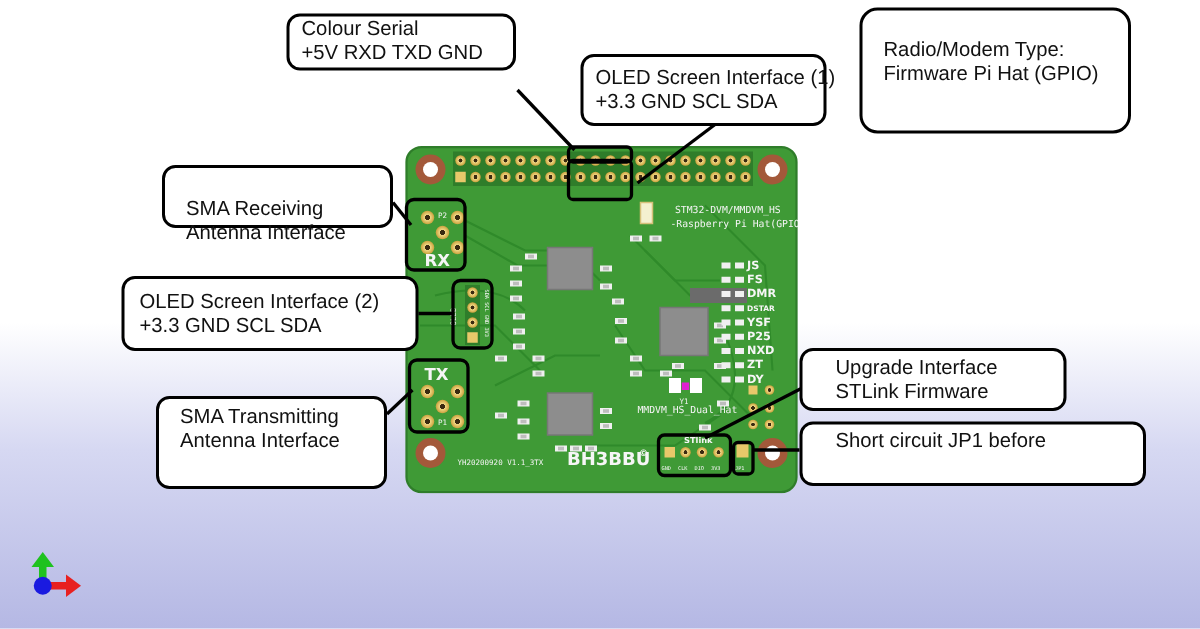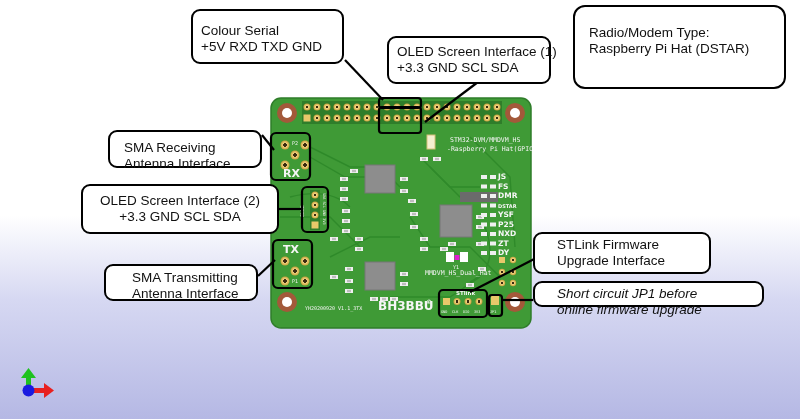--- a/index.html
+++ b/index.html
@@ -294,51 +294,50 @@
     <line x1="279" y1="209" x2="302" y2="209"></line>
     <rect x="273" y="240" width="39" height="48" rx="5"></rect>
     <line x1="258" y1="276" x2="275" y2="260"></line>
     <rect x="439" y="290" width="48" height="27" rx="4"></rect>
     <line x1="540" y1="256" x2="470" y2="292"></line>
     <rect x="489" y="295" width="13" height="21" rx="3"></rect>
     <line x1="533" y1="300" x2="502" y2="300"></line>
   </g>
 </svg>
 
-<div class="callout" style="left:191px;top:9px;width:153px;height:55px;padding-top:12px;">
+<div class="callout" style="left:191px;top:9px;width:153px;height:38px;padding-top:0;">
   <span>Colour Serial</span>
   <span>+5V RXD TXD GND</span>
 </div>
 <div class="callout" style="left:387px;top:36px;width:164px;height:48px;padding-top:6px;">
   <span>OLED Screen Interface (1)</span>
   <span>+3.3 GND SCL SDA</span>
 </div>
-<div class="callout" style="left:573px;top:5px;width:213px;height:84px;padding:18px 12px 0 14px;border-radius:12px;">
+<div class="callout" style="left:573px;top:5px;width:181px;height:84px;padding:18px 12px 0 14px;border-radius:12px;">
   <span>Radio/Modem Type:</span>
-  <span>Raspberry Pi Hat (DSTAR)</span>
-</div>
-<div class="callout" style="left:108px;top:110px;width:154px;height:38px;padding:8px 14px;margin-top:20px;">
+  <span>Firmware Pi Hat (GPIO)</span>
+</div>
+<div class="callout" style="left:108px;top:110px;width:154px;height:38px;padding:19px 14px;">
   <span>SMA Receiving</span>
   <span>Antenna Interface</span>
 </div>
-<div class="callout" style="left:81px;top:184px;width:198px;height:50px;padding:7px 10px;text-align:center;">
+<div class="callout" style="left:81px;top:184px;width:198px;height:50px;padding:7px 10px;">
   <span>OLED Screen Interface (2)</span>
   <span>+3.3 GND SCL SDA</span>
 </div>
-<div class="callout" style="left:104px;top:264px;width:154px;height:37px;padding:4px 26px;">
+<div class="callout" style="left:104px;top:264px;width:154px;height:62px;padding:4px 14px;">
   <span>SMA Transmitting</span>
   <span>Antenna Interface</span>
 </div>
 <div class="callout" style="left:533px;top:232px;width:178px;height:42px;padding:3px 22px;">
+  <span>Upgrade Interface</span>
   <span>STLink Firmware</span>
-  <span>Upgrade Interface</span>
-</div>
-<div class="callout" style="left:533px;top:281px;width:231px;height:26px;padding:3px 22px;font-style:italic;">
+</div>
+<div class="callout" style="left:533px;top:281px;width:231px;height:43px;padding:3px 22px;">
   <span>Short circuit JP1 before</span>
-  <span>online firmware upgrade</span>
 </div>
 
 <svg style="position:absolute;left:15px;top:366px;" width="45" height="40" viewBox="0 0 45 40">
   <g>
     <rect x="11" y="11" width="5" height="14" fill="#1fc21f"></rect>
     <polygon points="6,12 13.5,2 21,12" fill="#1fc21f"></polygon>
   </g>
   <g>
     <rect x="16" y="22" width="14" height="5" fill="#e82020"></rect>
     <polygon points="29,17 39,24.5 29,32" fill="#e82020"></polygon>

